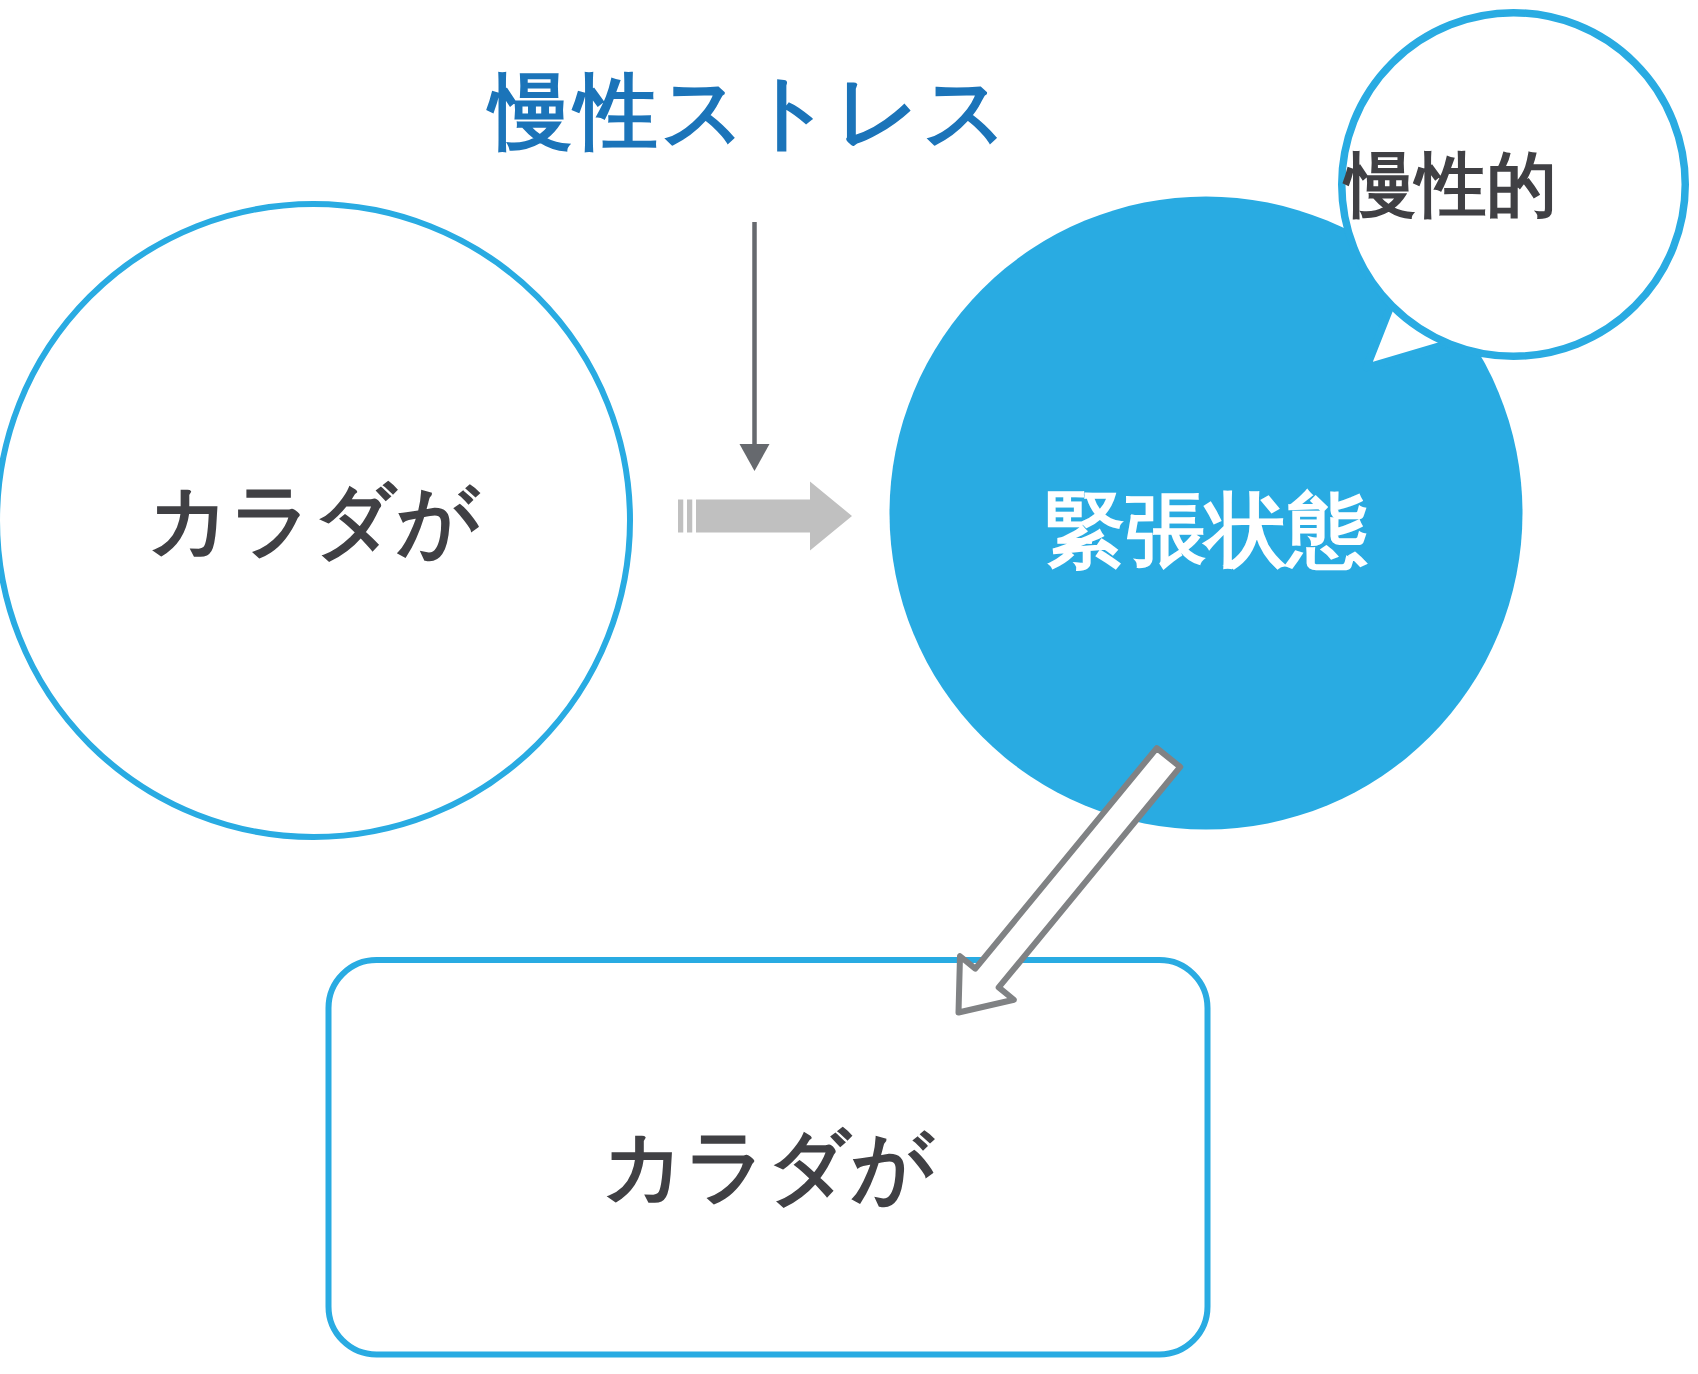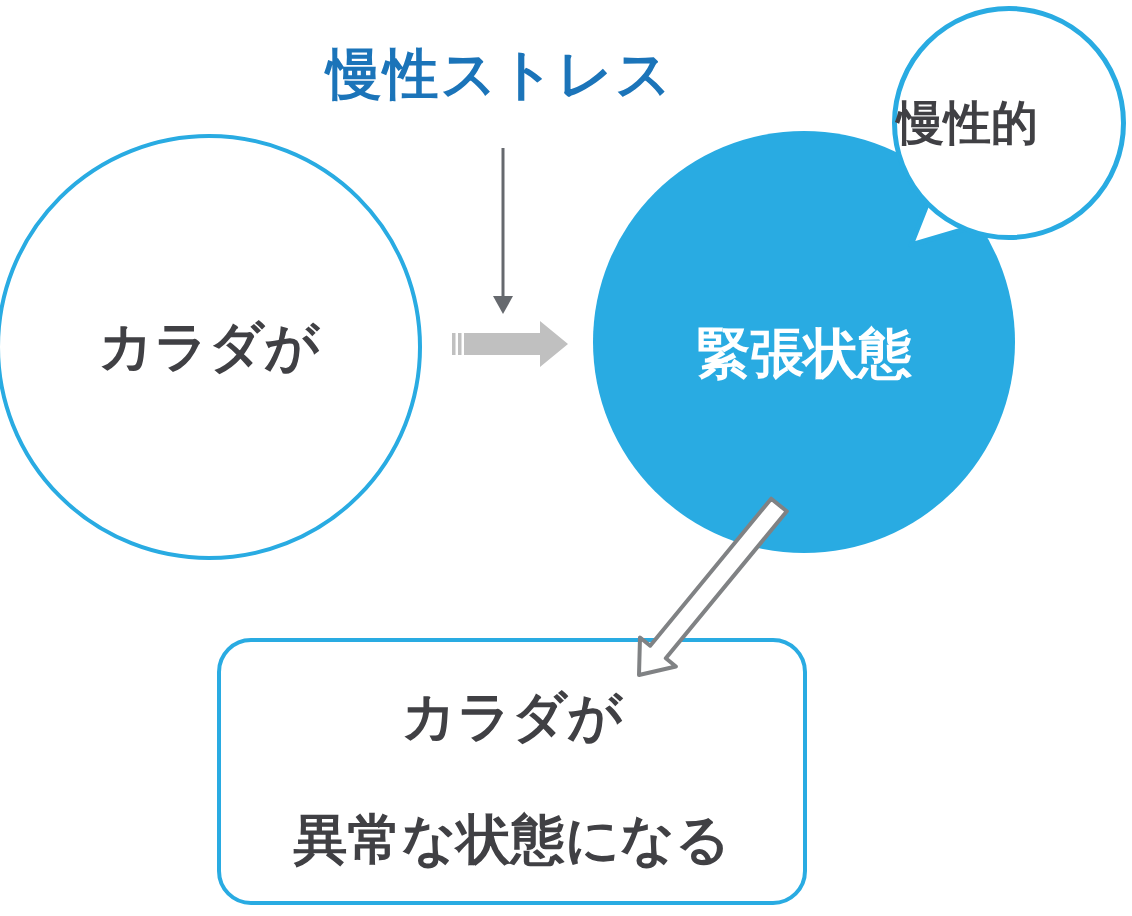--- a/index.html
+++ b/index.html
@@ -151,16 +151,15 @@
 
     <polygon class="diag-arrow" points="771.2,498.7 650.2,645.7 640,637.5 639,675 675.9,666.5 665.8,658.3 786.8,511.3"></polygon>
   </svg>
 
   <div class="bubble">
     <div class="line">慢性的</div>
   </div>
 
   <div class="result-box">
     <div class="line">カラダが</div>
-    <div class="line">異常な状態になる</div>
   </div>
 
 </div>
 
 </body></html>

